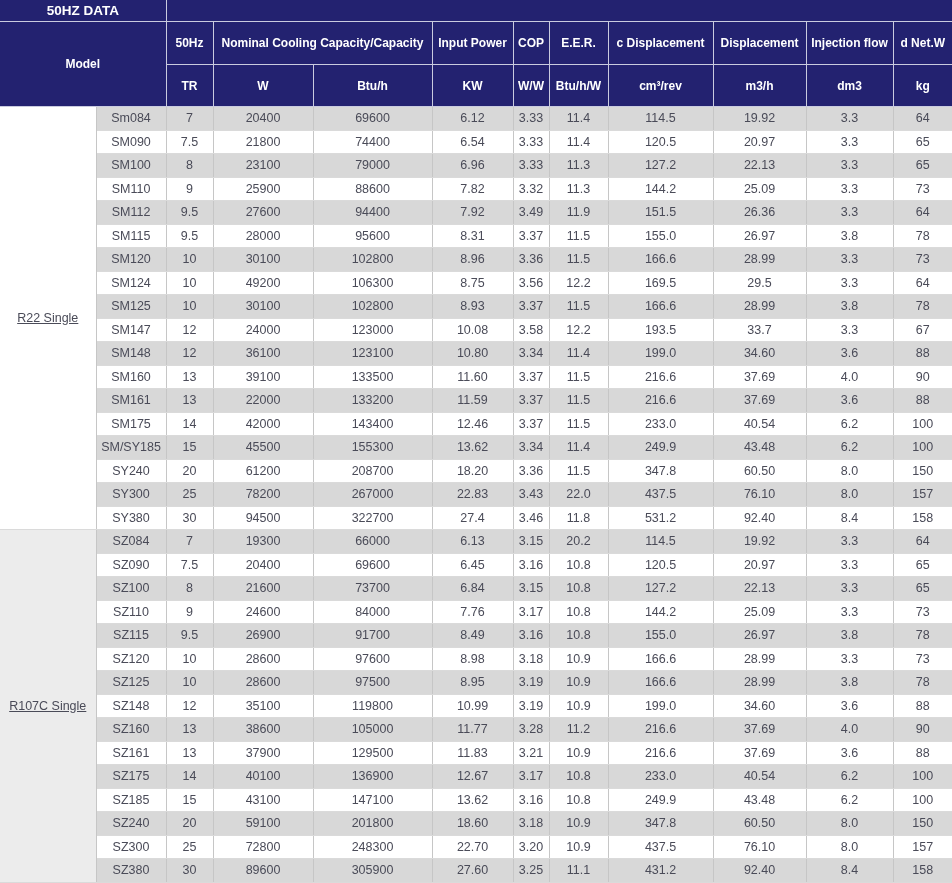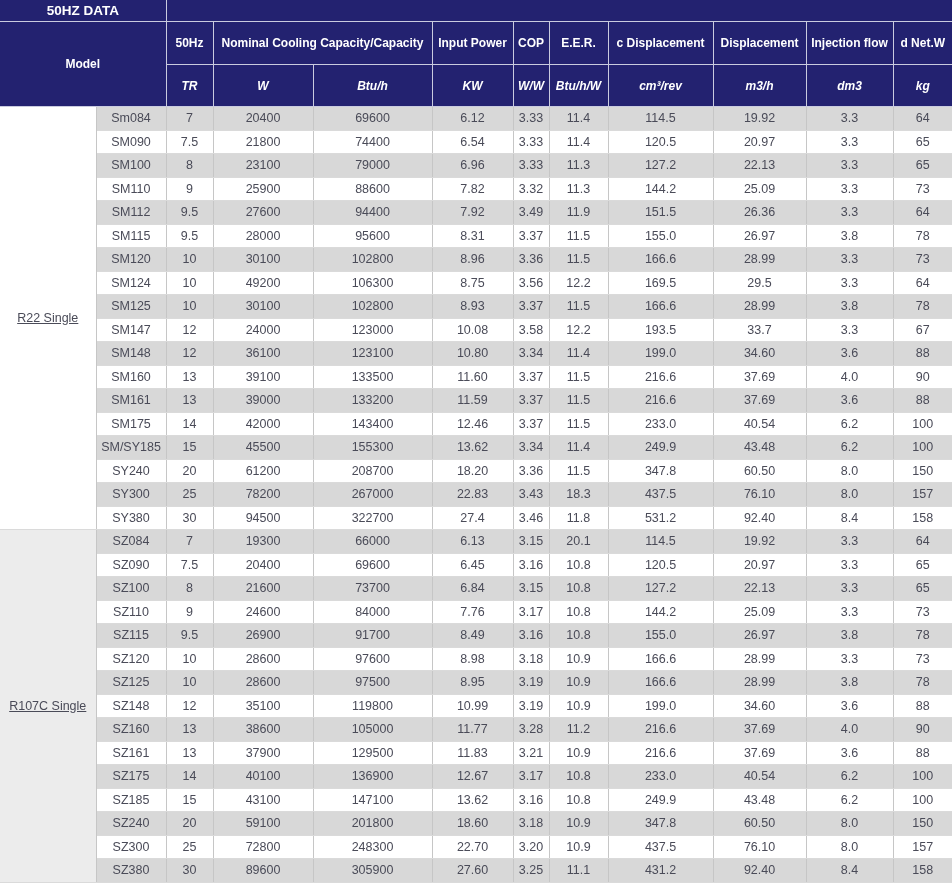--- a/index.html
+++ b/index.html
@@ -20,21 +20,21 @@
     background:var(--navy);
     color:#ffffff;
     font-weight:bold;
     font-size:12px;
     text-align:center;
     vertical-align:middle;
     border:1px solid var(--hdr-border);
   }
   tr.title-row th{height:21px;font-size:13.5px;}
   tr.label-row th{height:42px;}
-  tr.unit-row th{height:41px;font-style:italic;}
+  tr.unit-row th{height:41px;}
   thead tr:first-child th{border-top:none;}
   tr > *:first-child{border-left:none;}
   tr > *:last-child{border-right:none;}
 
   
   tbody tr{height:23.5px;}
   tbody td{
     font-size:12.5px;
     color:var(--txt);
     text-align:center;
@@ -251,21 +251,21 @@
         <td>3.37</td>
         <td>11.5</td>
         <td>216.6</td>
         <td>37.69</td>
         <td>4.0</td>
         <td>90</td>
       </tr>
       <tr class="row-gray">
         <td>SM161</td>
         <td>13</td>
-        <td>39000</td>
+        <td>22000</td>
         <td>133200</td>
         <td>11.59</td>
         <td>3.37</td>
         <td>11.5</td>
         <td>216.6</td>
         <td>37.69</td>
         <td>3.6</td>
         <td>88</td>
       </tr>
       <tr class="row-white">
@@ -307,21 +307,21 @@
         <td>8.0</td>
         <td>150</td>
       </tr>
       <tr class="row-gray">
         <td>SY300</td>
         <td>25</td>
         <td>78200</td>
         <td>267000</td>
         <td>22.83</td>
         <td>3.43</td>
-        <td>18.3</td>
+        <td>22.0</td>
         <td>437.5</td>
         <td>76.10</td>
         <td>8.0</td>
         <td>157</td>
       </tr>
       <tr class="row-white">
         <td>SY380</td>
         <td>30</td>
         <td>94500</td>
         <td>322700</td>
@@ -334,21 +334,21 @@
         <td>158</td>
       </tr>
       <tr class="row-gray">
         <td rowspan="15" class="group-cell group-1">R107C Single</td>
         <td>SZ084</td>
         <td>7</td>
         <td>19300</td>
         <td>66000</td>
         <td>6.13</td>
         <td>3.15</td>
-        <td>20.1</td>
+        <td>20.2</td>
         <td>114.5</td>
         <td>19.92</td>
         <td>3.3</td>
         <td>64</td>
       </tr>
       <tr class="row-white">
         <td>SZ090</td>
         <td>7.5</td>
         <td>20400</td>
         <td>69600</td>

